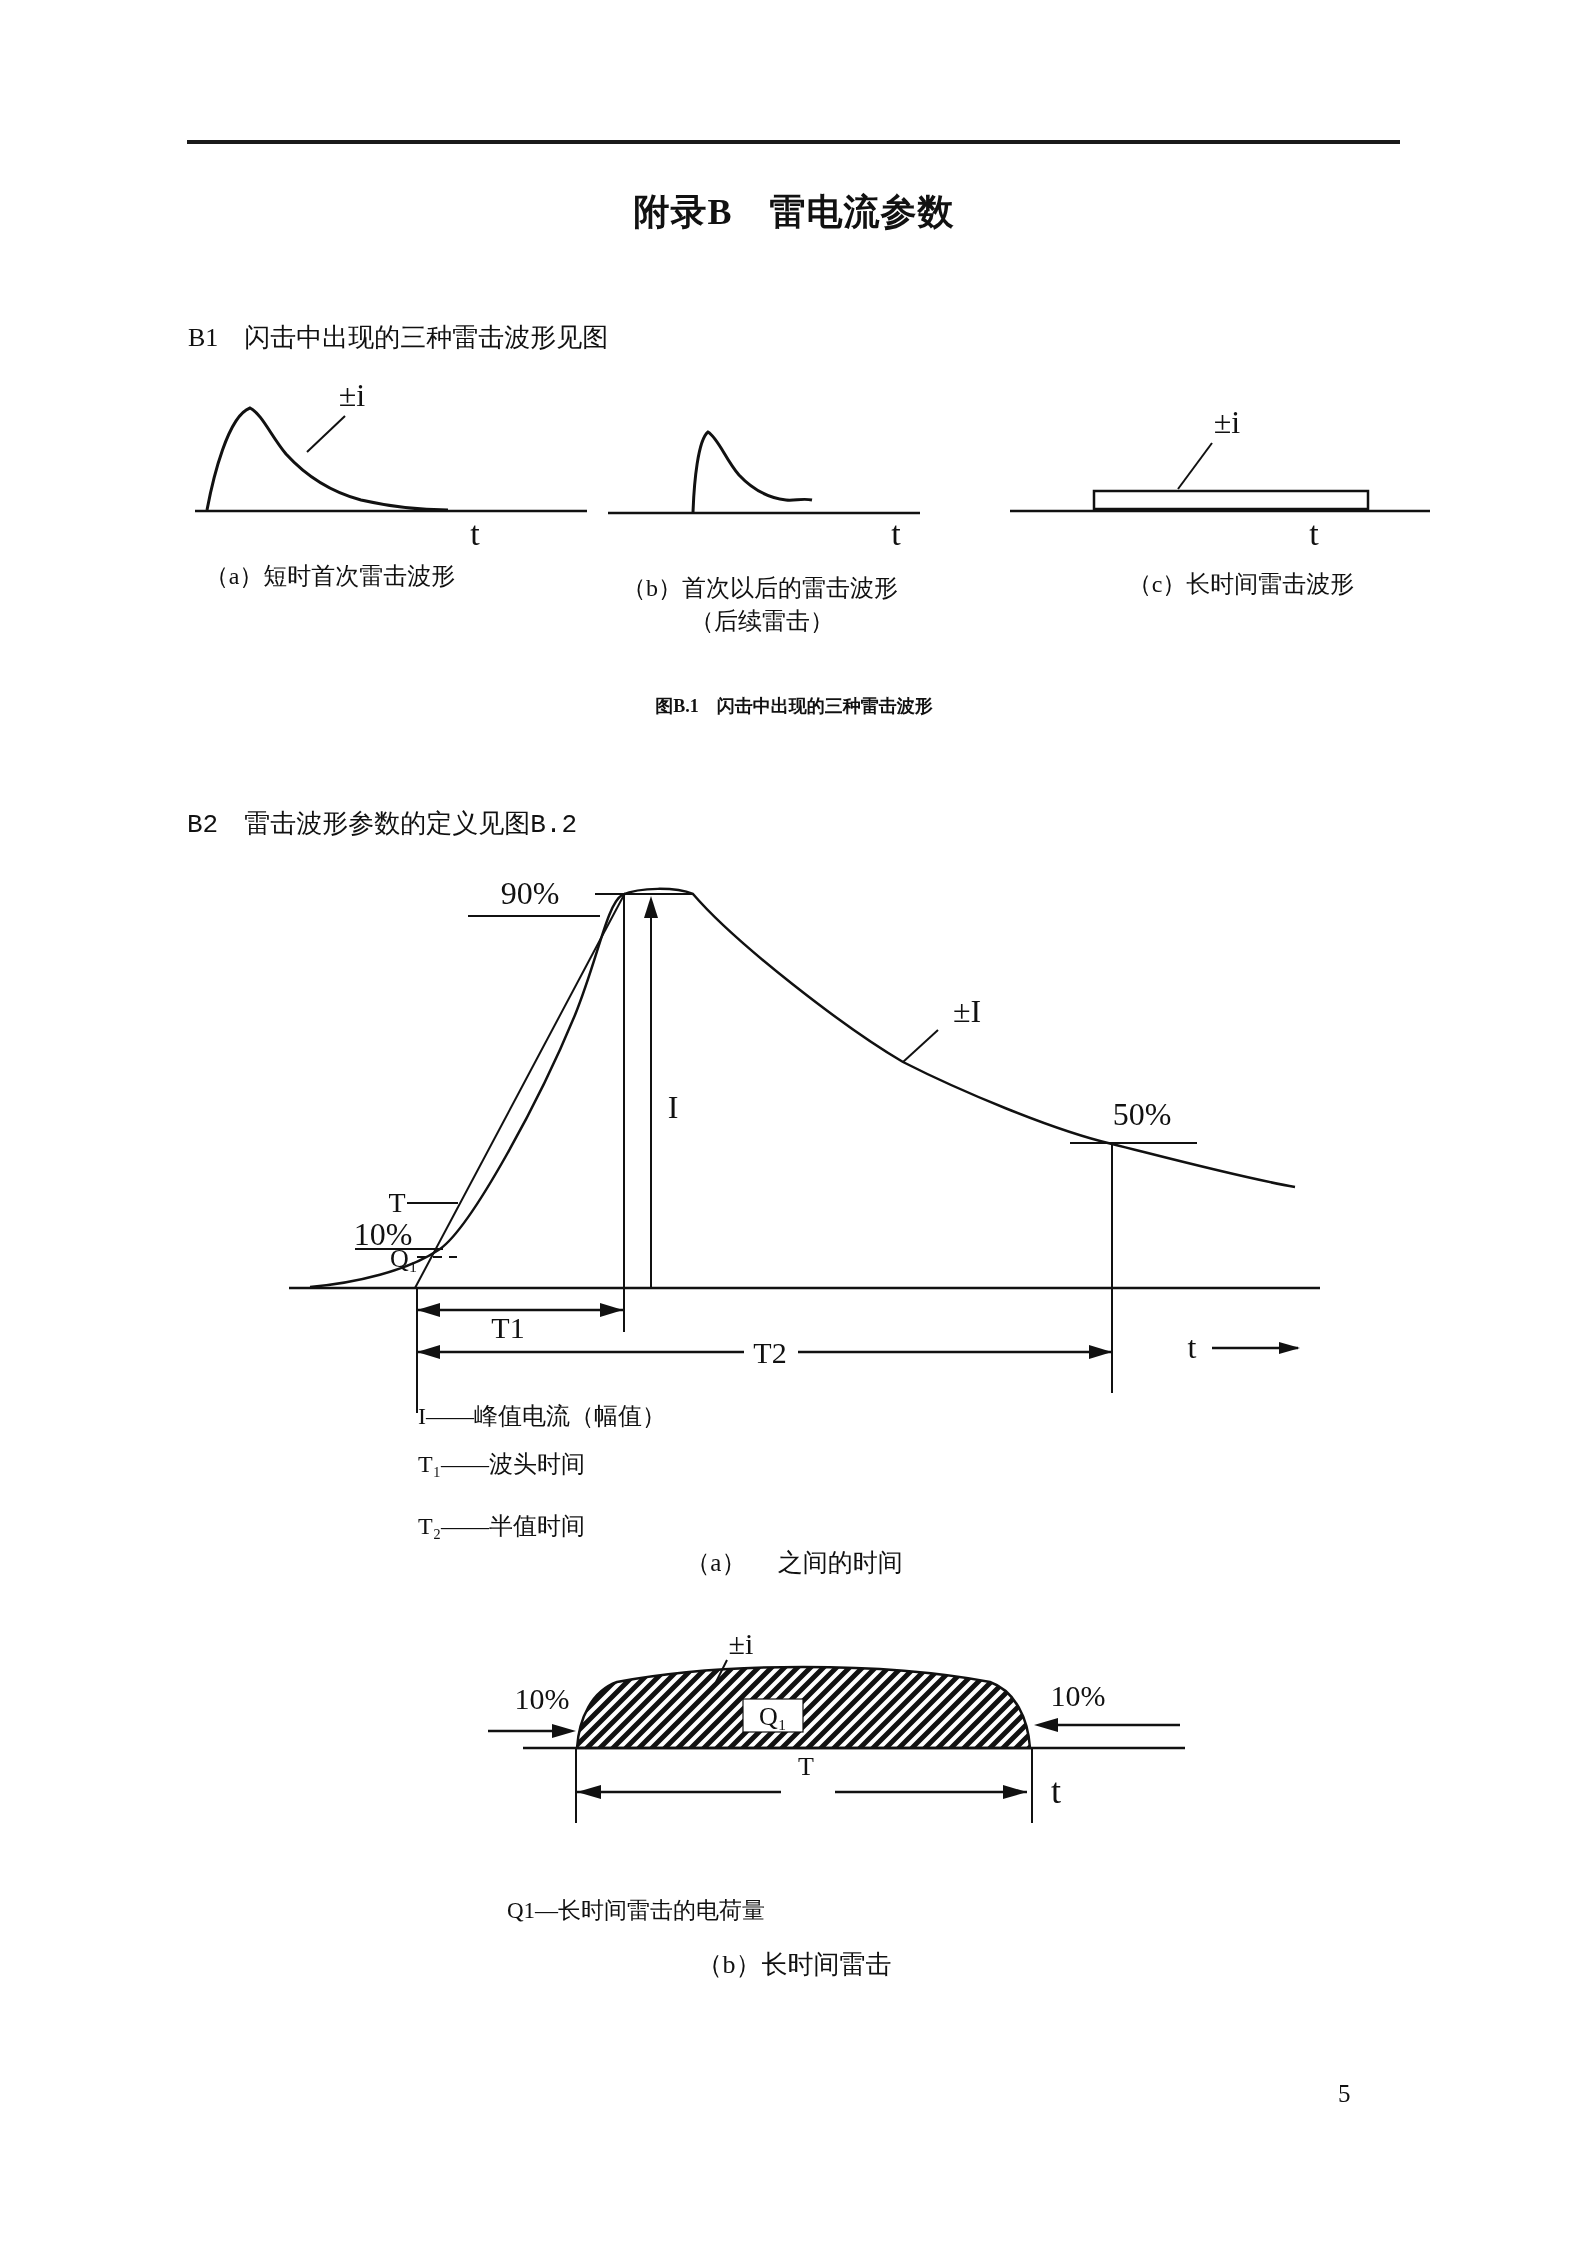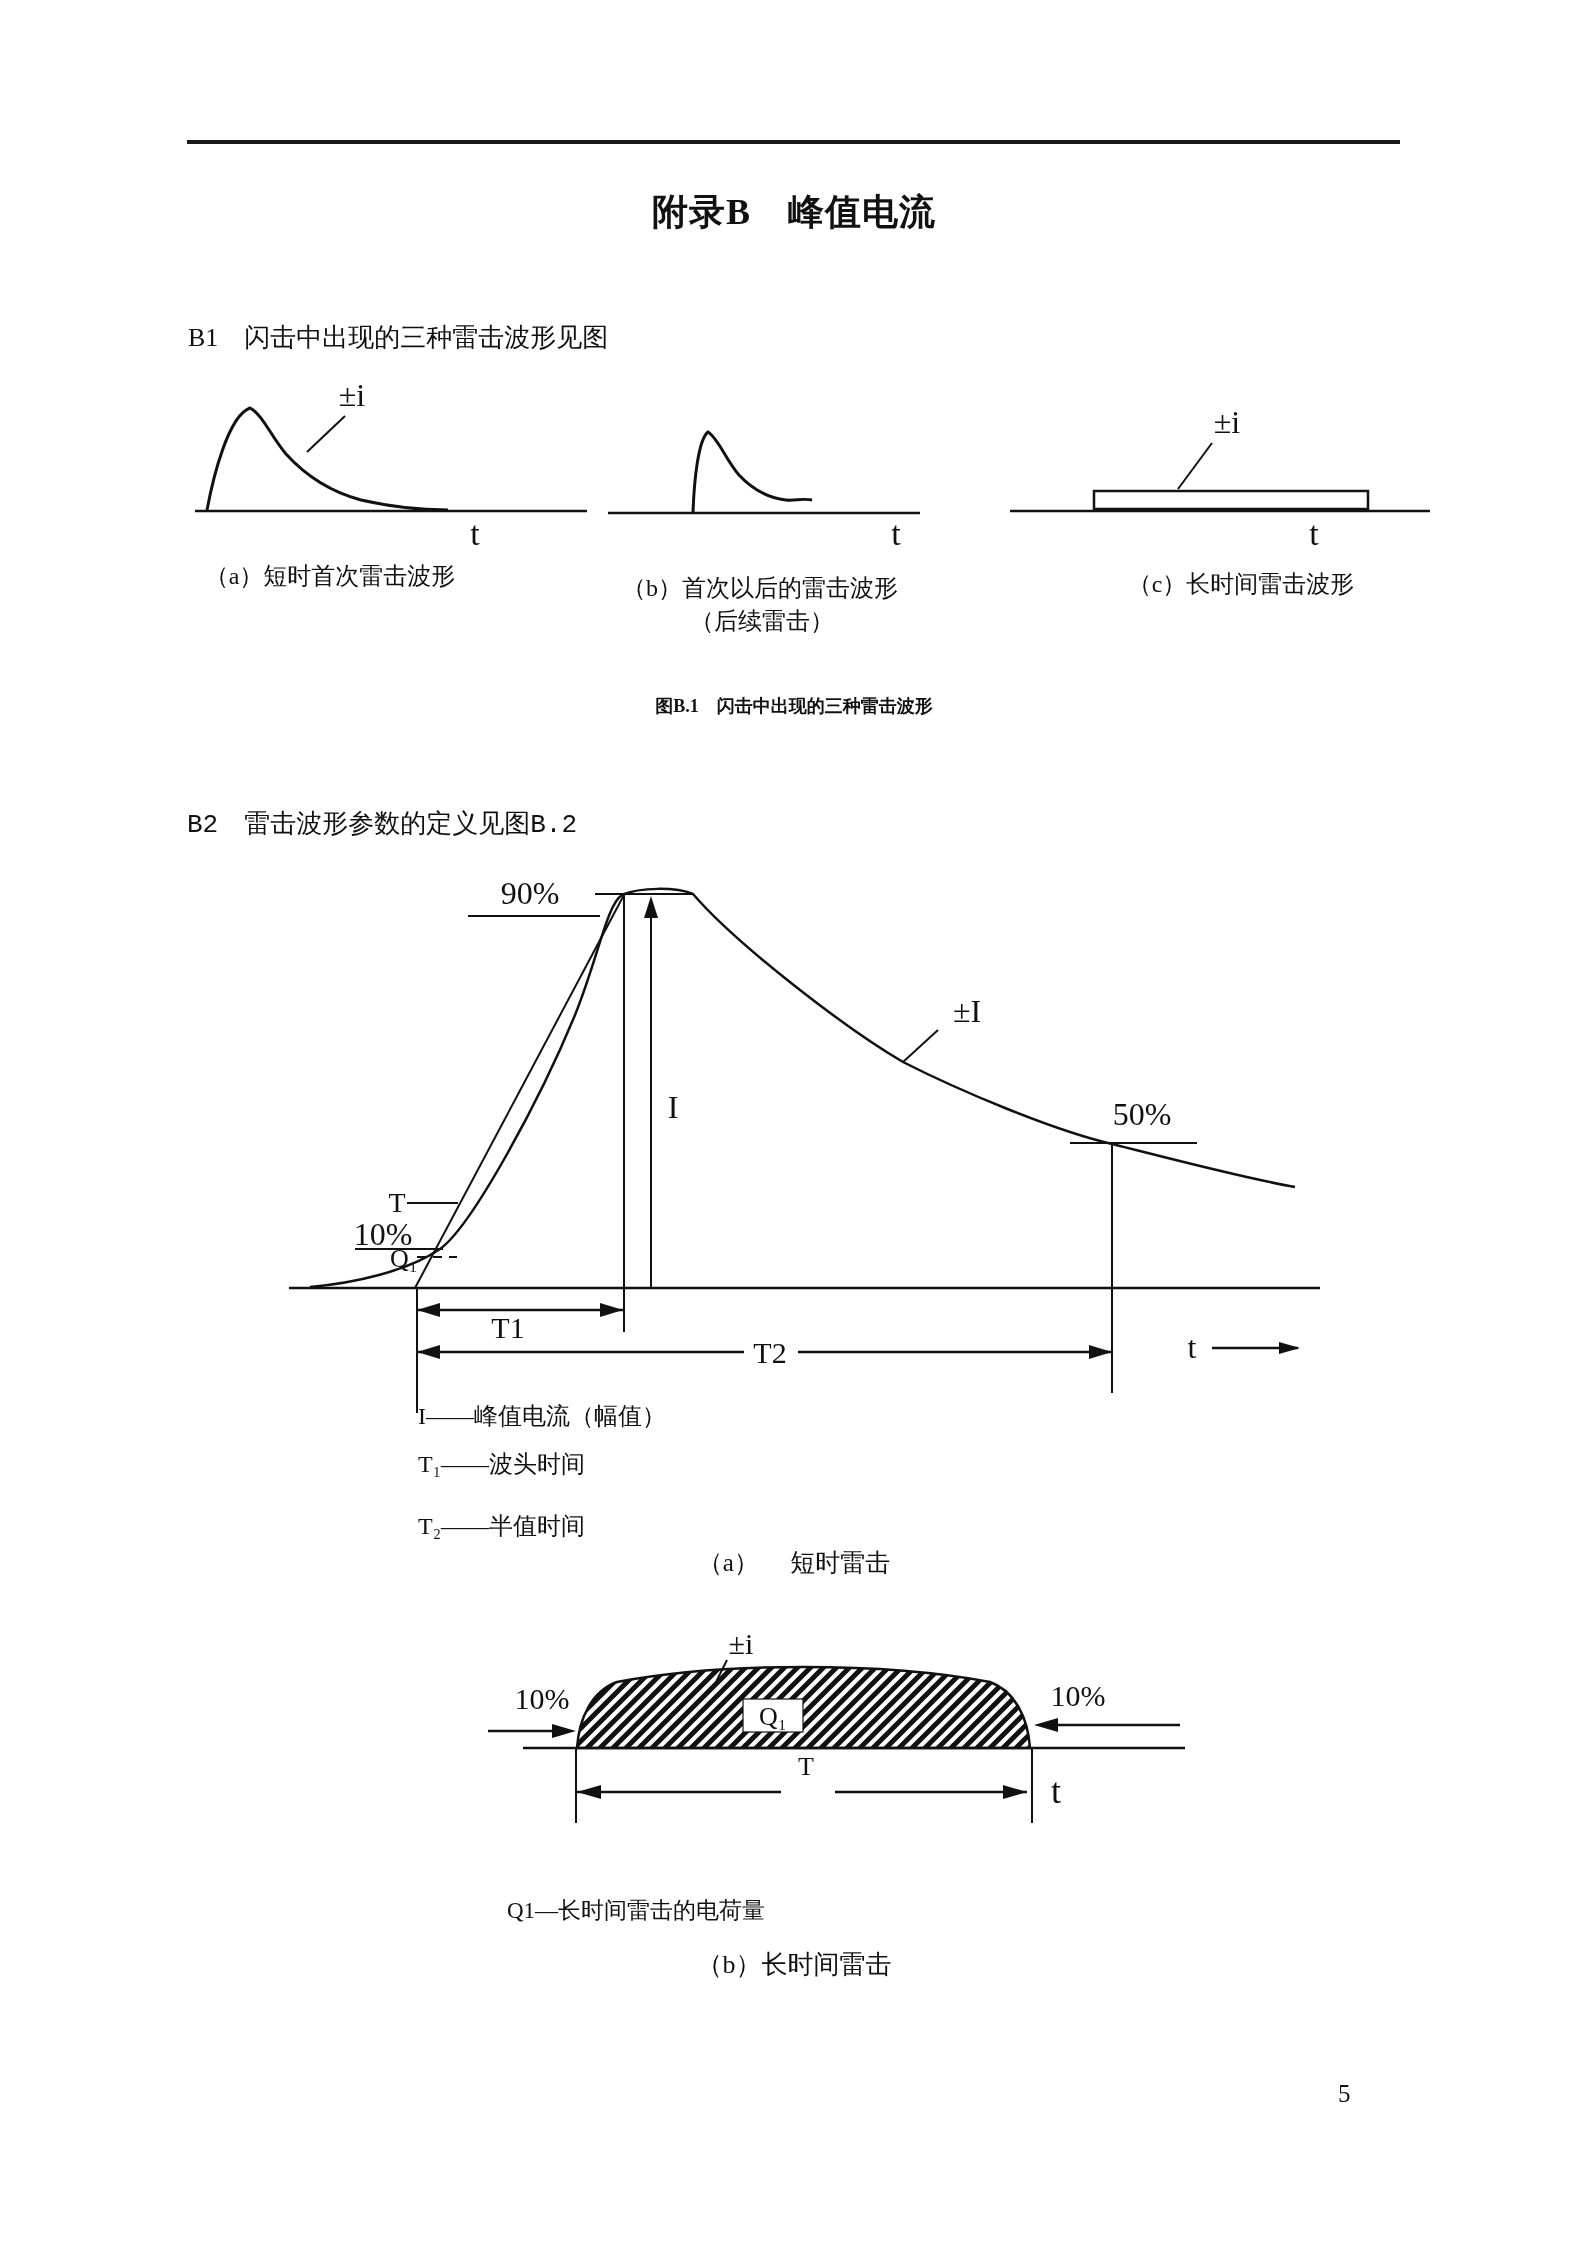--- a/index.html
+++ b/index.html
@@ -23,21 +23,21 @@
   svg{position:absolute;left:0;overflow:visible;}
   svg text{font-family:"Liberation Serif","DejaVu Serif",serif;fill:#111111;}
 </style>
 </head>
 <body>
 
 <div class="page">
 
   <div class="abs rule" style="left:187px;top:140px;width:1213px;height:4px;"></div>
 
-  <div class="abs title" style="top:188px;">附录B　峰值电流</div>
+  <div class="abs title" style="top:188px;">附录B　雷电流参数</div>
 
   <div class="abs heading" style="left:188px;top:320px;">B1　闪击中出现的三种雷击波形见图</div>
 
   <svg style="top:370px;" width="1588" height="290" viewBox="0 0 1588 290">
 
     <path d="M 207,140 C 213,108 228,46 250,38 C 262,44 271,66 286,84 C 306,106 331,122 361,130 C 392,137 422,140 448,140" fill="none" stroke="#111" stroke-width="3"></path>
     <line x1="195" y1="141" x2="587" y2="141" stroke="#111" stroke-width="2.5"></line>
     <line x1="345" y1="46" x2="307" y2="82" stroke="#111" stroke-width="2"></line>
     <text x="352" y="36" font-size="32" text-anchor="middle">±i</text>
     <text x="475" y="175" font-size="34" text-anchor="middle">t</text>
@@ -110,21 +110,21 @@
     <text x="404" y="407" font-size="26" text-anchor="middle">Q₁</text>
     <text x="508" y="478" font-size="30" text-anchor="middle">T1</text>
     <text x="770" y="503" font-size="30" text-anchor="middle">T2</text>
     <text x="1192" y="498" font-size="32" text-anchor="middle">t</text>
   </svg>
 
   <div class="abs legend-line" style="left:418px;top:1402px;">I——峰值电流（幅值）</div>
   <div class="abs legend-line" style="left:418px;top:1450px;">T₁——波头时间</div>
   <div class="abs legend-line" style="left:418px;top:1496px;margin-top:16px;">T₂——半值时间</div>
 
-  <div class="abs plaincap" style="top:1546px;font-size:25px;">（a）　 短时雷击</div>
+  <div class="abs plaincap" style="top:1546px;font-size:25px;">（a）　 之间的时间</div>
 
   <svg style="top:1620px;" width="1588" height="215" viewBox="0 0 1588 215">
     <defs>
       <pattern id="hatch" patternUnits="userSpaceOnUse" width="13" height="13">
         <path d="M0,13 L13,0 M-3,3 L3,-3 M10,16 L16,10" stroke="#111" stroke-width="5" fill="none"></path>
       </pattern>
     </defs>
 
     <path d="M 577,128 C 579,98 592,71 617,62 C 676,51 740,47 803,47 C 866,47 932,51 990,62 C 1015,71 1028,98 1030,128 Z" fill="url(#hatch)" stroke="#111" stroke-width="2.5"></path>
 

